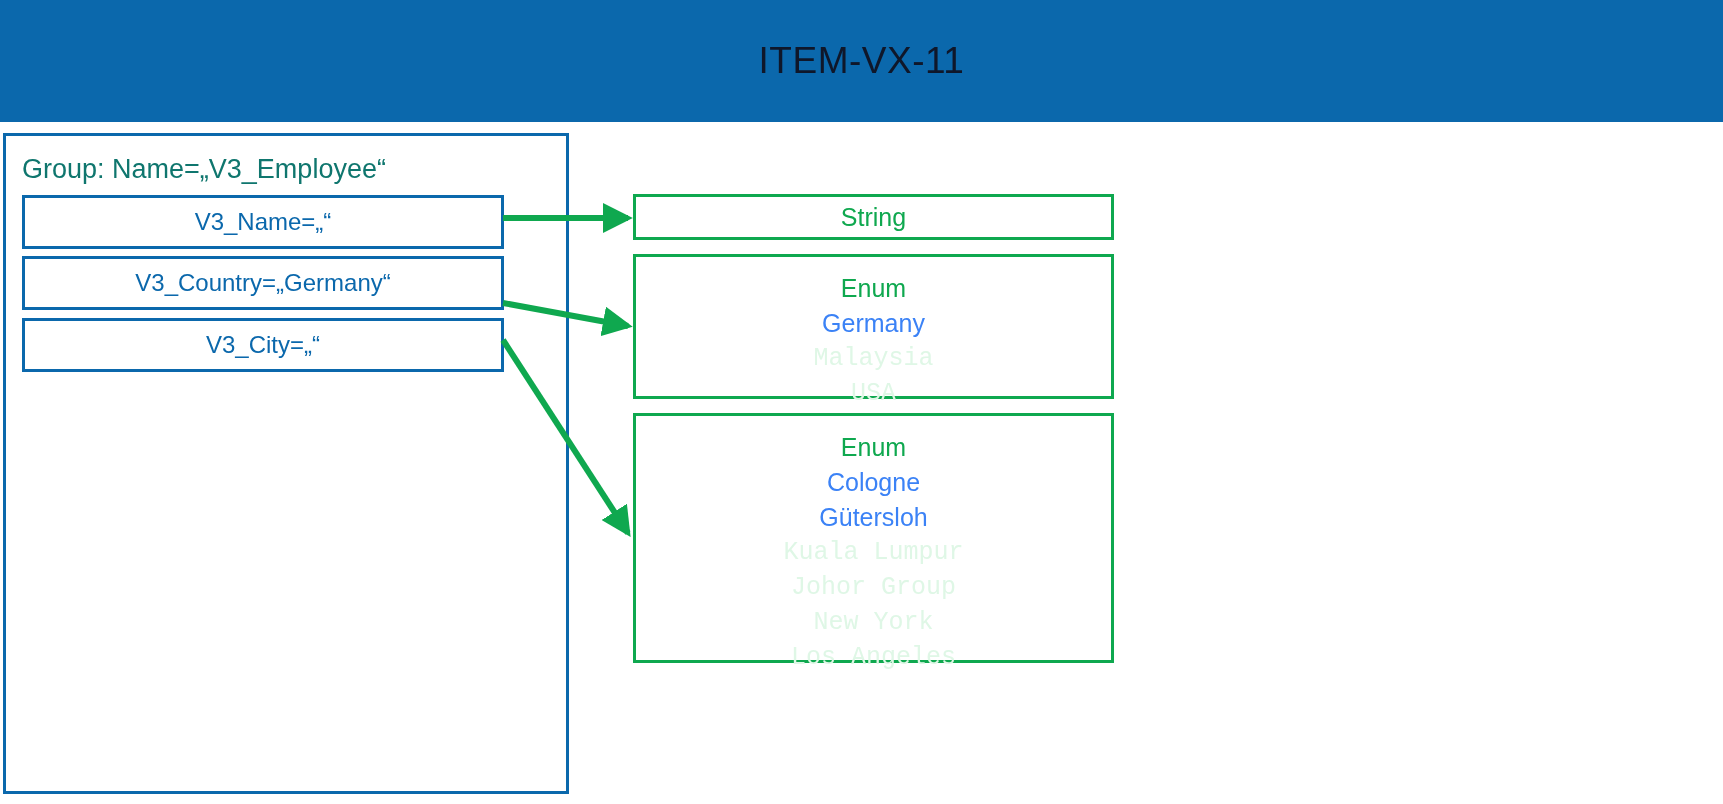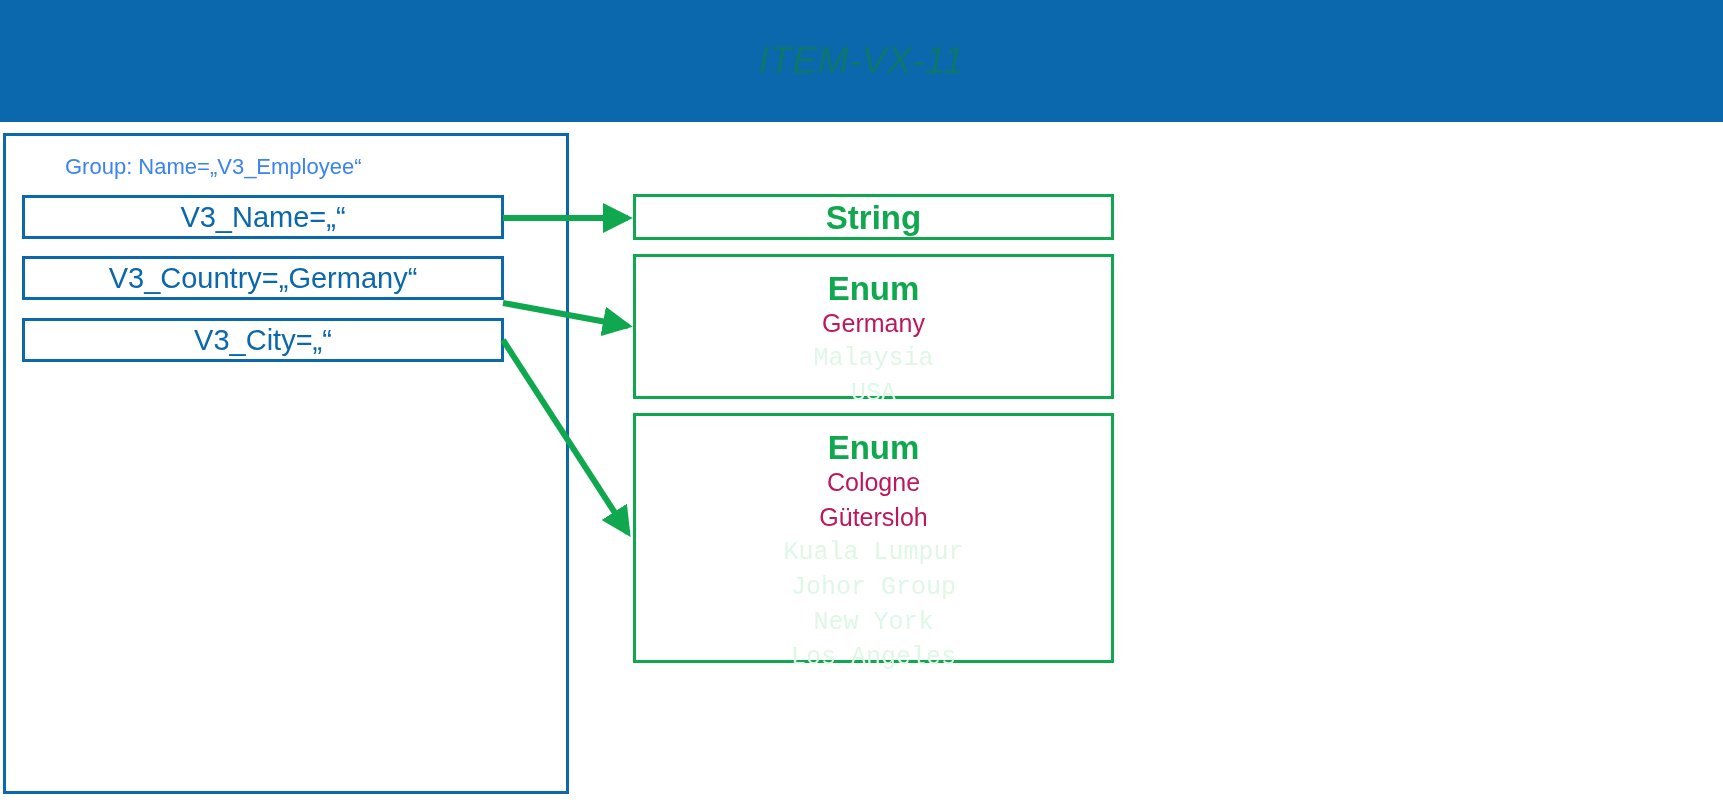--- a/index.html
+++ b/index.html
@@ -29,63 +29,61 @@
   }
   #header-title {
     position: absolute;
     left: 0;
     top: 0;
     width: 1723px;
     height: 122px;
     display: flex;
     align-items: center;
     justify-content: center;
-    color: #0f766e;
+    color: #0f172a;
     font-size: 37px;
     font-weight: 400;
     letter-spacing: 0.5px;
     white-space: nowrap;
-    font-style: italic;
   }
 
   
   #group-panel {
     position: absolute;
     left: 3px;
     top: 133px;
     width: 566px;
     height: 661px;
     border: 3px solid #0B68AC;
     box-sizing: border-box;
     background: #ffffff;
   }
   #group-label {
     position: absolute;
     left: 22px;
     top: 154px;
-    color: #3b82f6;
-    font-size: 22px;
+    color: #0f766e;
+    font-size: 27px;
     font-weight: 400;
     white-space: nowrap;
-    margin-left: 43px;
   }
 
   .field-box {
     position: absolute;
     left: 22px;
     width: 482px;
-    height: 44px;
+    height: 54px;
     border: 3px solid #0B68AC;
     box-sizing: border-box;
     background: #ffffff;
     display: flex;
     align-items: center;
     justify-content: center;
     color: #0B68AC;
-    font-size: 29px;
+    font-size: 24px;
     white-space: nowrap;
   }
   #field-name    { top: 195px; }
   #field-country { top: 256px; text-align: center; }
   #field-city    { top: 318px; text-align: center; }
 
   
   .type-box {
     position: absolute;
     left: 633px;
@@ -110,30 +108,30 @@
     top: 254px;
     height: 145px;
   }
   #type-city {
     top: 413px;
     height: 250px;
   }
 
   .type-kind {
     color: #0FA84F;
-    font-size: 33px;
-    font-weight: bold;
+    font-size: 25px;
+    font-weight: normal;
     line-height: 35px;
     white-space: nowrap;
   }
   .enum-val {
     font-size: 25px;
     line-height: 35px;
     white-space: nowrap;
-    color: #be185d;
+    color: #3b82f6;
   }
   .enum-val.dim {
     color: #DFF7E6;
     font-family: Liberation Mono, monospace;
   }
 
   
   #connectors {
     position: absolute;
     left: 0;

